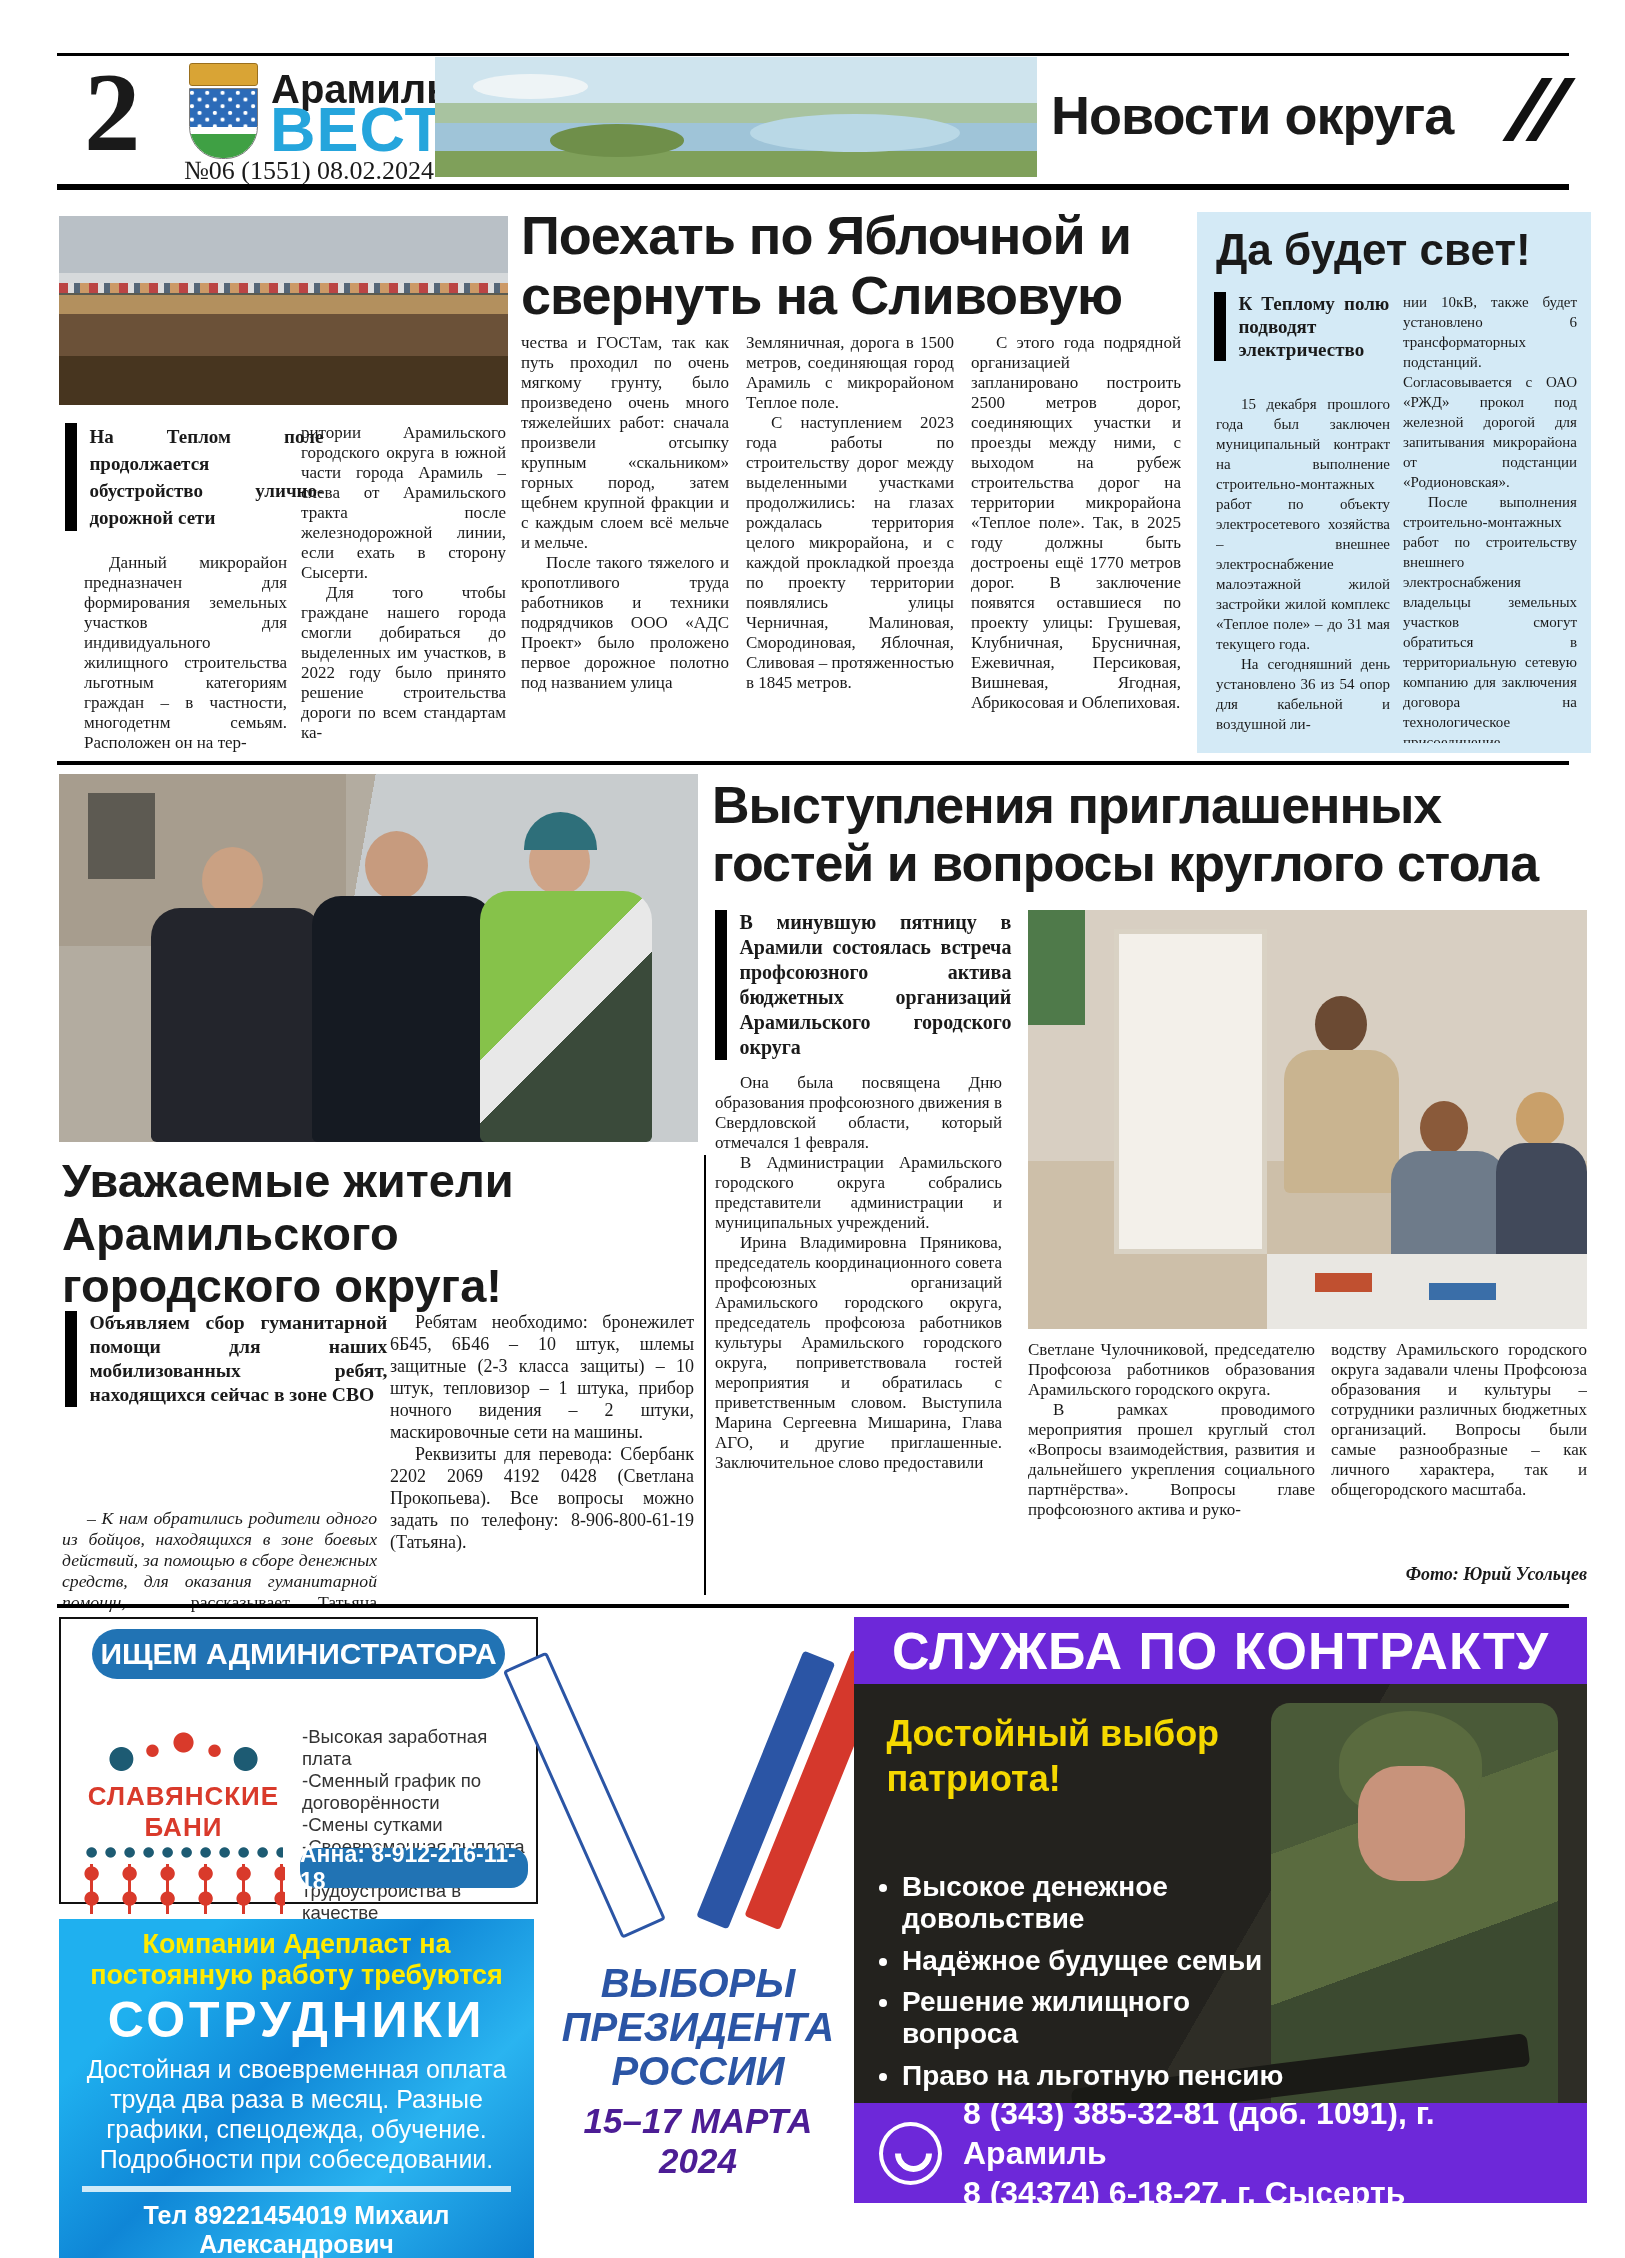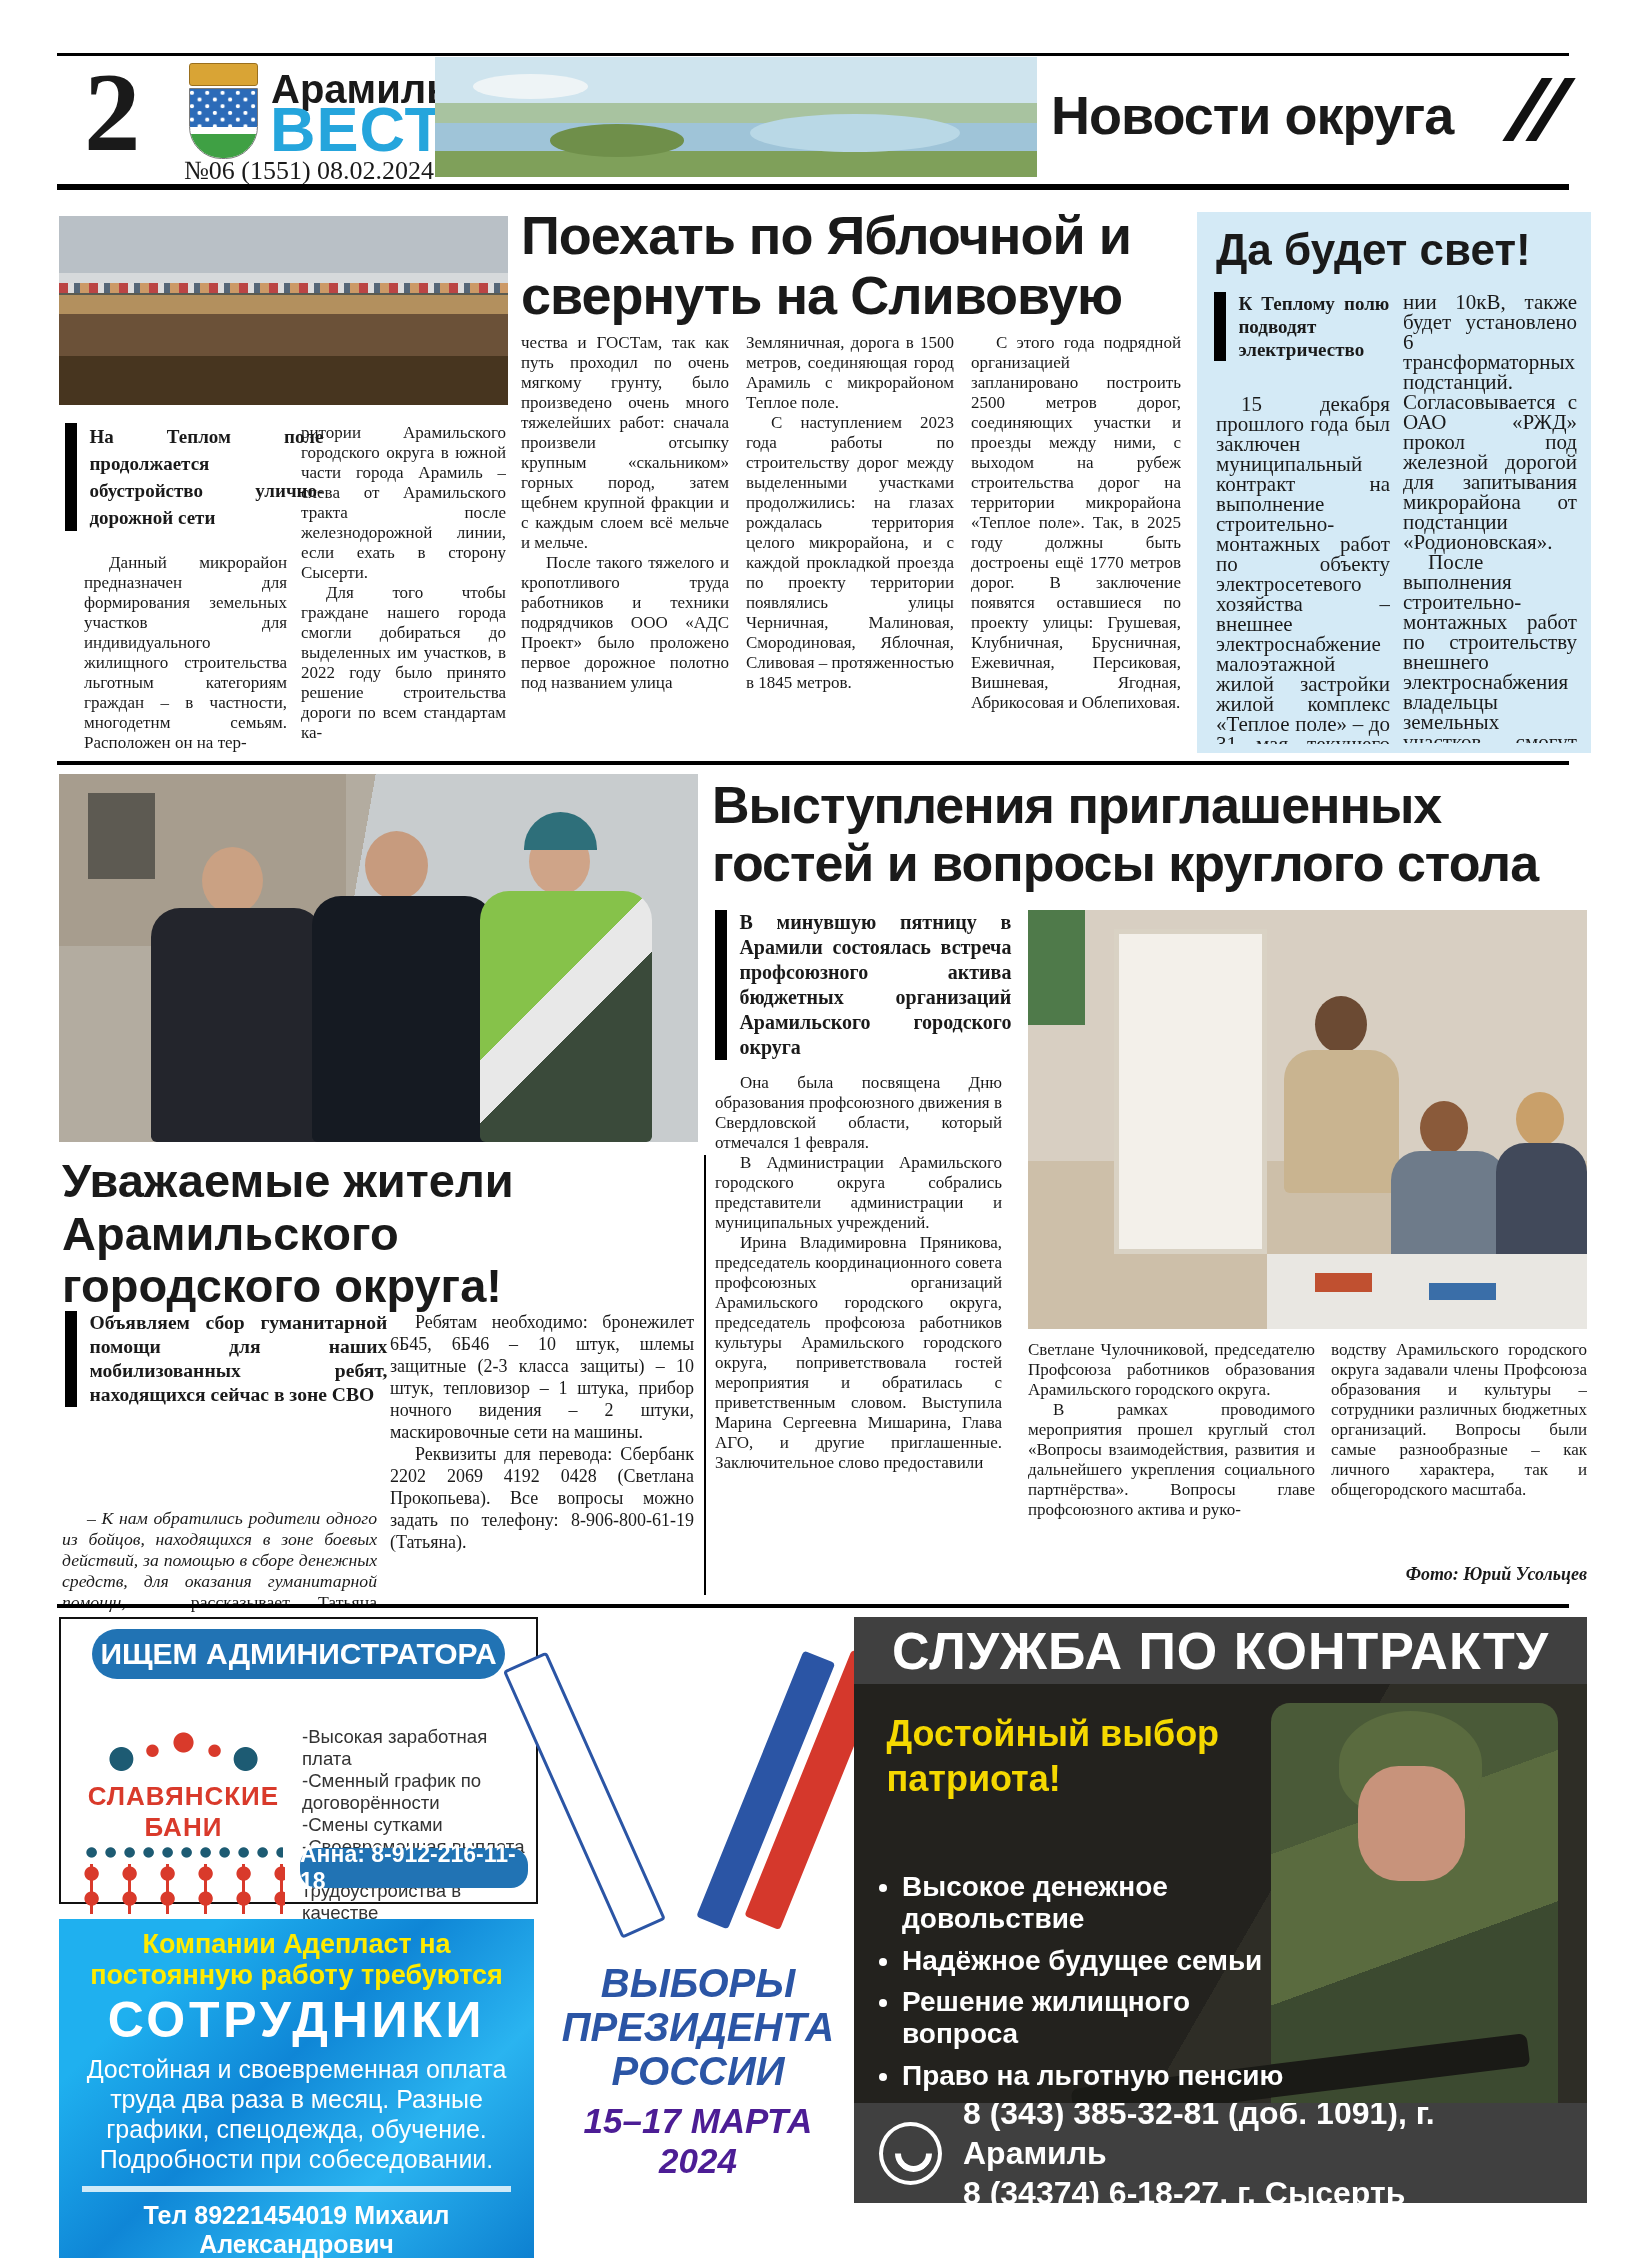--- a/index.html
+++ b/index.html
@@ -34,21 +34,21 @@
   .group-ph{background:linear-gradient(100deg,#b3aca0 0 45%,#c8ccce 45% 100%);}
   .meet-ph{background:linear-gradient(180deg,#d8cfc2 0 60%,#cdbfa9 60% 100%);}
   .mil-ph{background:linear-gradient(120deg,#23221e 0 55%,#2e2d26 55% 100%);}
   .head{position:absolute;border-radius:50%;}
   .torso{position:absolute;border-radius:29px 29px 5.7px 5.7px;}
   
   .headline{font-family:"Liberation Sans",sans-serif;font-weight:bold;white-space:pre-line;line-height:1.12;letter-spacing:-1px;}
   .lead{border-left:12.4px solid #000;padding-left:12.4px;font-weight:bold;font-size:19px;line-height:27px;text-align:justify;}
   .col p{margin:0;font-size:17px;line-height:20px;text-align:justify;}
   .col p.ind{text-indent:25px;}
-  .scol p{font-size:21px;line-height:20px;}
+  .scol p{font-size:15px;line-height:20px;}
   .ital{font-style:italic;}
   .roman{font-style:normal;}
   .credit{font-weight:bold;font-style:italic;font-size:18px;text-align:right;}
   .sidebar-box{background:#d4eaf6;}
   
   .ad-border{border:2.9px solid #111;}
   .pill{background:#2173b4;color:#fff;border-radius:27px;font-family:"Liberation Sans",sans-serif;
         font-weight:bold;display:flex;align-items:center;justify-content:center;}
   .bani-sub{color:#2173b4;font-family:"Liberation Sans",sans-serif;font-weight:bold;font-size:28px;text-align:center;}
   .bani-bullets{font-family:"Liberation Sans",sans-serif;font-size:18.6px;line-height:22px;color:#333;white-space:pre-line;}
@@ -69,21 +69,21 @@
   .adeplast{background:linear-gradient(135deg,#1fb0ef 0 20%,#0f86d6 45%,#2ab4f0 70%,#0c7ecf 100%);
             text-align:center;font-family:"Liberation Sans",sans-serif;}
   .adeplast .t{color:#ffeb00;font-weight:bold;font-size:27px;line-height:1.15;}
   .adeplast .s{color:#fff;font-weight:bold;font-size:50px;letter-spacing:3.8px;}
   .adeplast .b{color:#fff;font-size:25px;line-height:1.2;}
   .adeplast .tel{color:#fff;font-weight:bold;font-size:25px;}
   .vote{font-family:"Liberation Sans",sans-serif;font-weight:bold;font-style:italic;text-align:center;}
   .vote .blue{color:#2b55a5;font-size:40px;line-height:1.1;}
   .vote .red{color:#4c1d95;font-size:35px;}
   .varm{position:absolute;border-radius:3.8px;}
-  .contract-bar{background:#404040;color:#fff;font-family:"Liberation Sans",sans-serif;font-weight:bold;
+  .contract-bar{background:#6d28d9;color:#fff;font-family:"Liberation Sans",sans-serif;font-weight:bold;
                 display:flex;align-items:center;}
   .contract-slogan{color:#f5d800;font-family:"Liberation Sans",sans-serif;font-weight:bold;font-size:36px;line-height:1.25;}
   .contract-bullets{color:#fff;font-family:"Liberation Sans",sans-serif;font-weight:bold;font-size:28px;
                     list-style:disc;margin:0;padding-left:29px;}
   .contract-bullets li{margin-bottom:9.6px;}
   .phone-ic{width:55px;height:55px;border:4.8px solid #fff;border-radius:50%;position:relative;}
   .phone-ic::after{content:"";position:absolute;left:11.5px;top:9.6px;width:25px;height:25px;
      border:6.7px solid #fff;border-color:transparent transparent #fff #fff;border-radius:50%;transform:rotate(-45deg);}
   .contract-phones{color:#fff;font-family:"Liberation Sans",sans-serif;font-weight:bold;font-size:32px;line-height:1.25;}
 </style>

